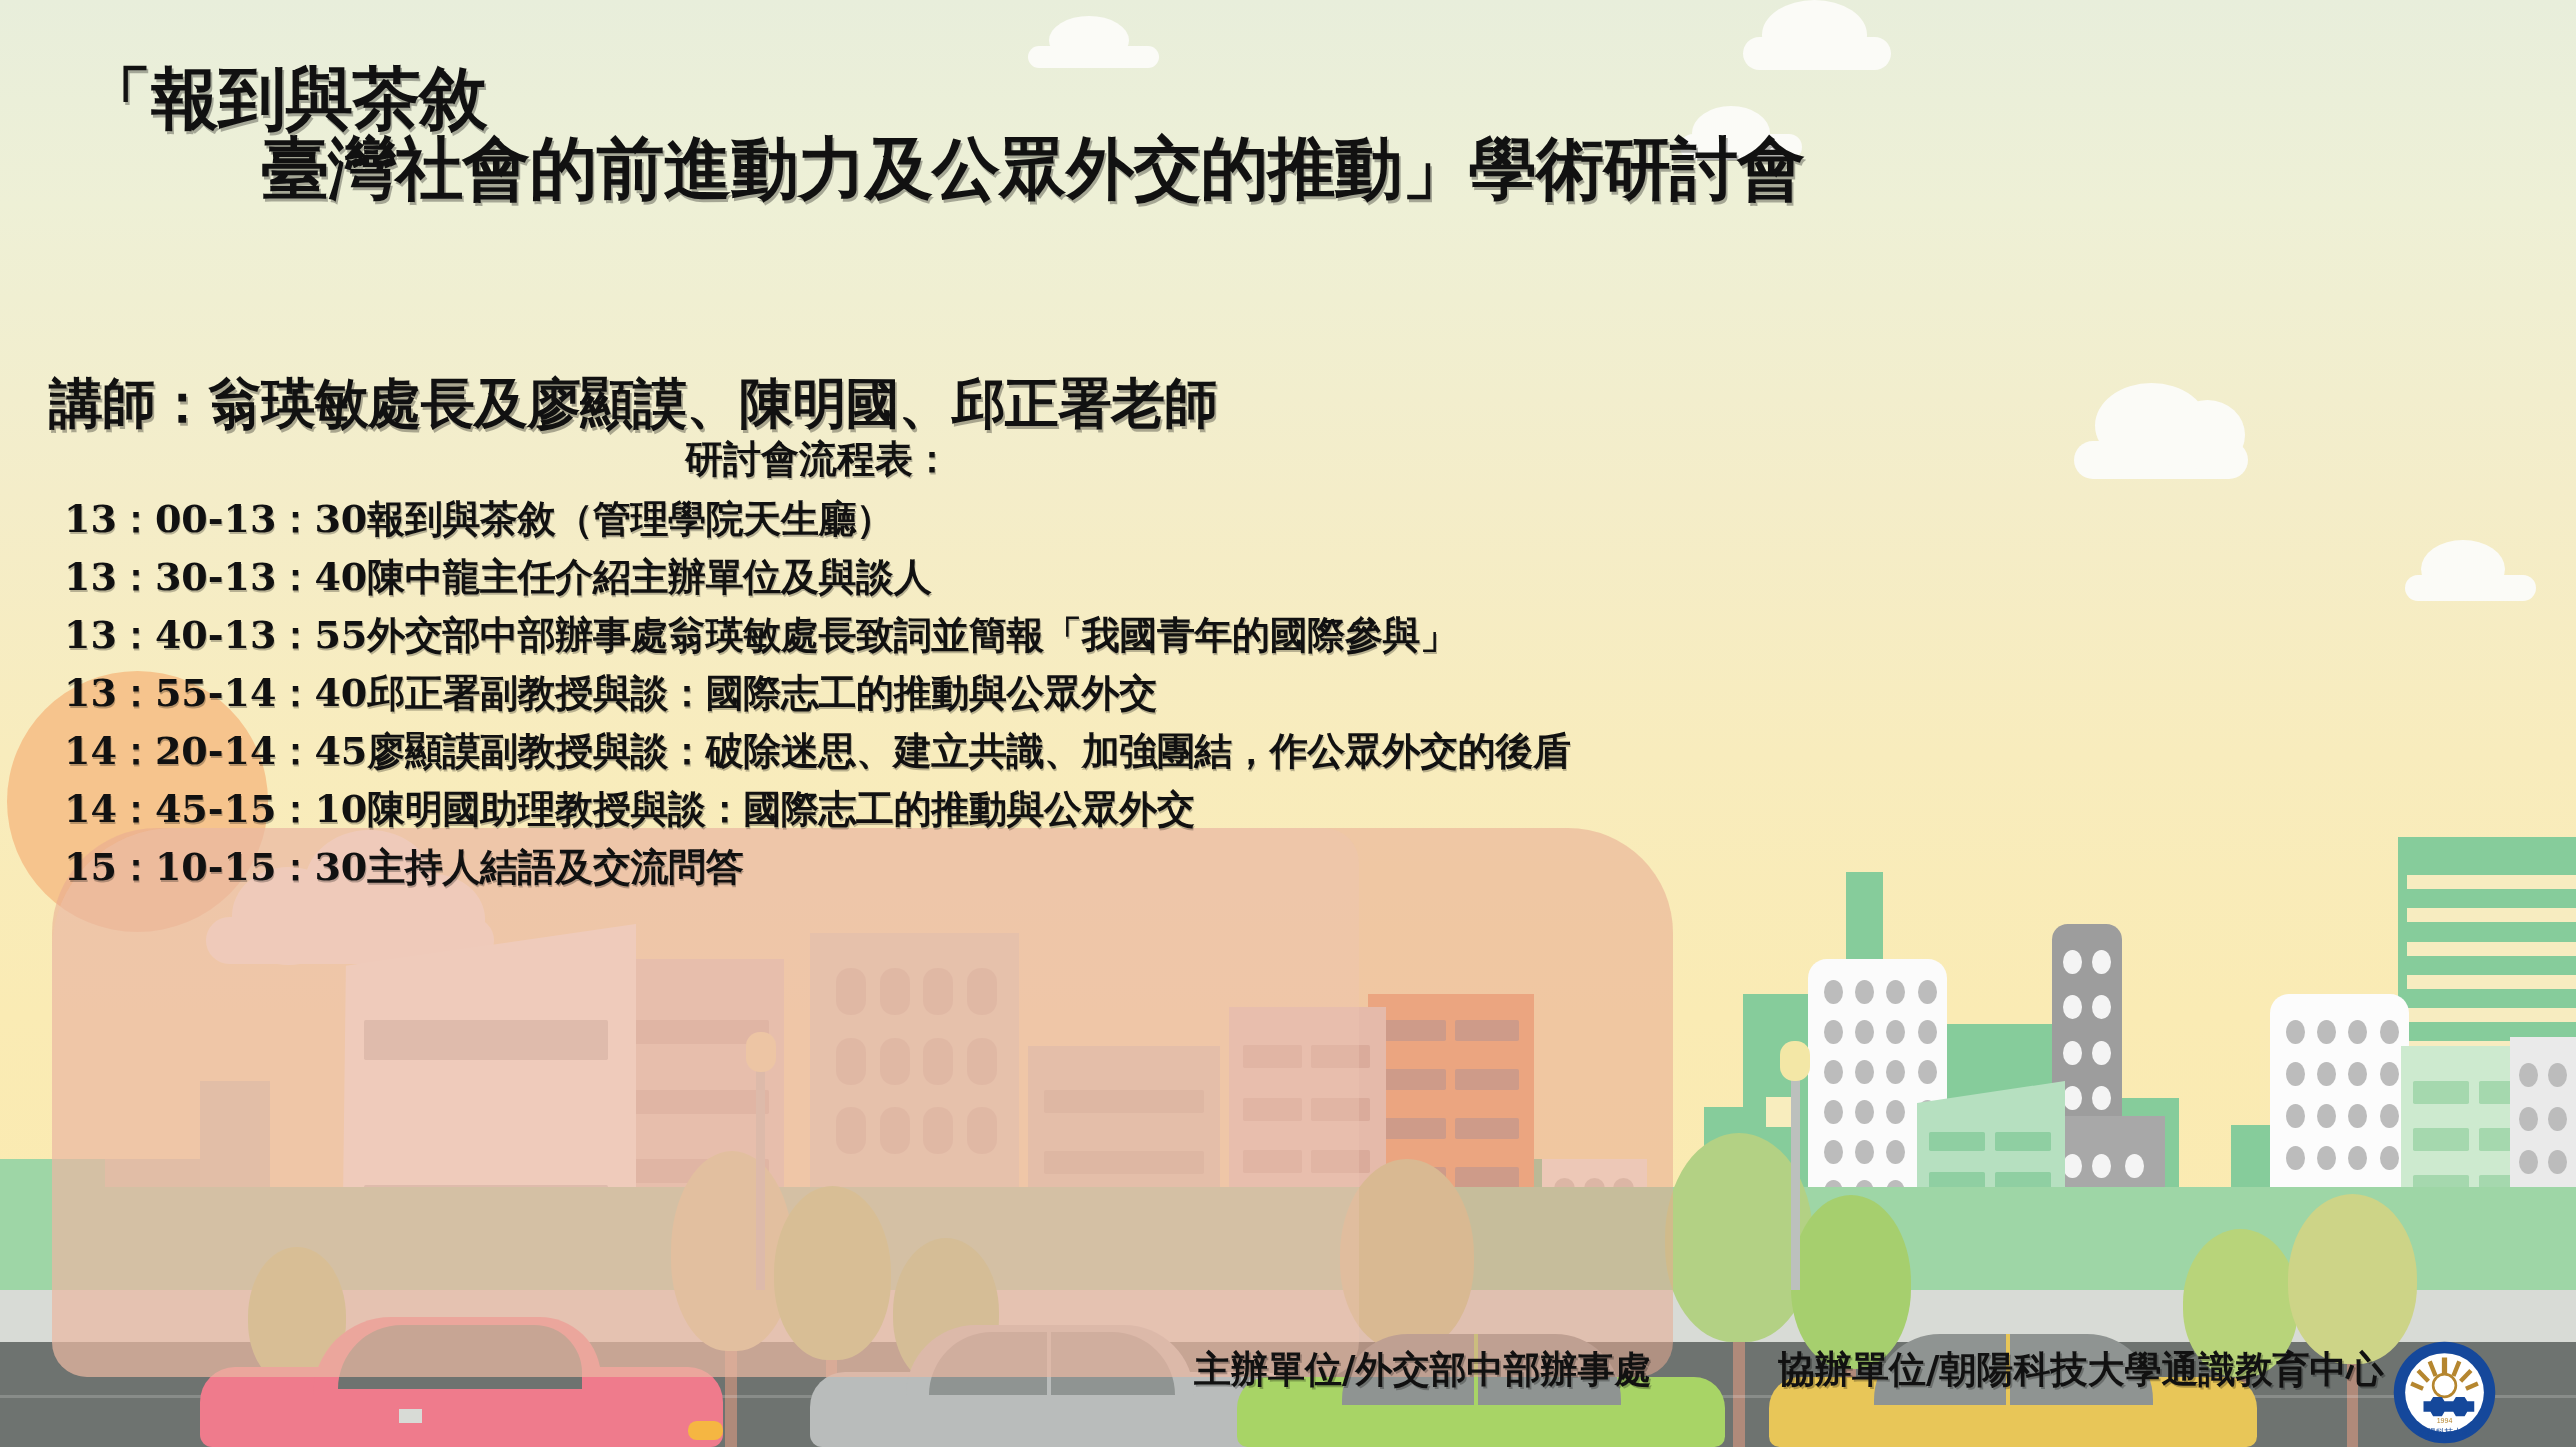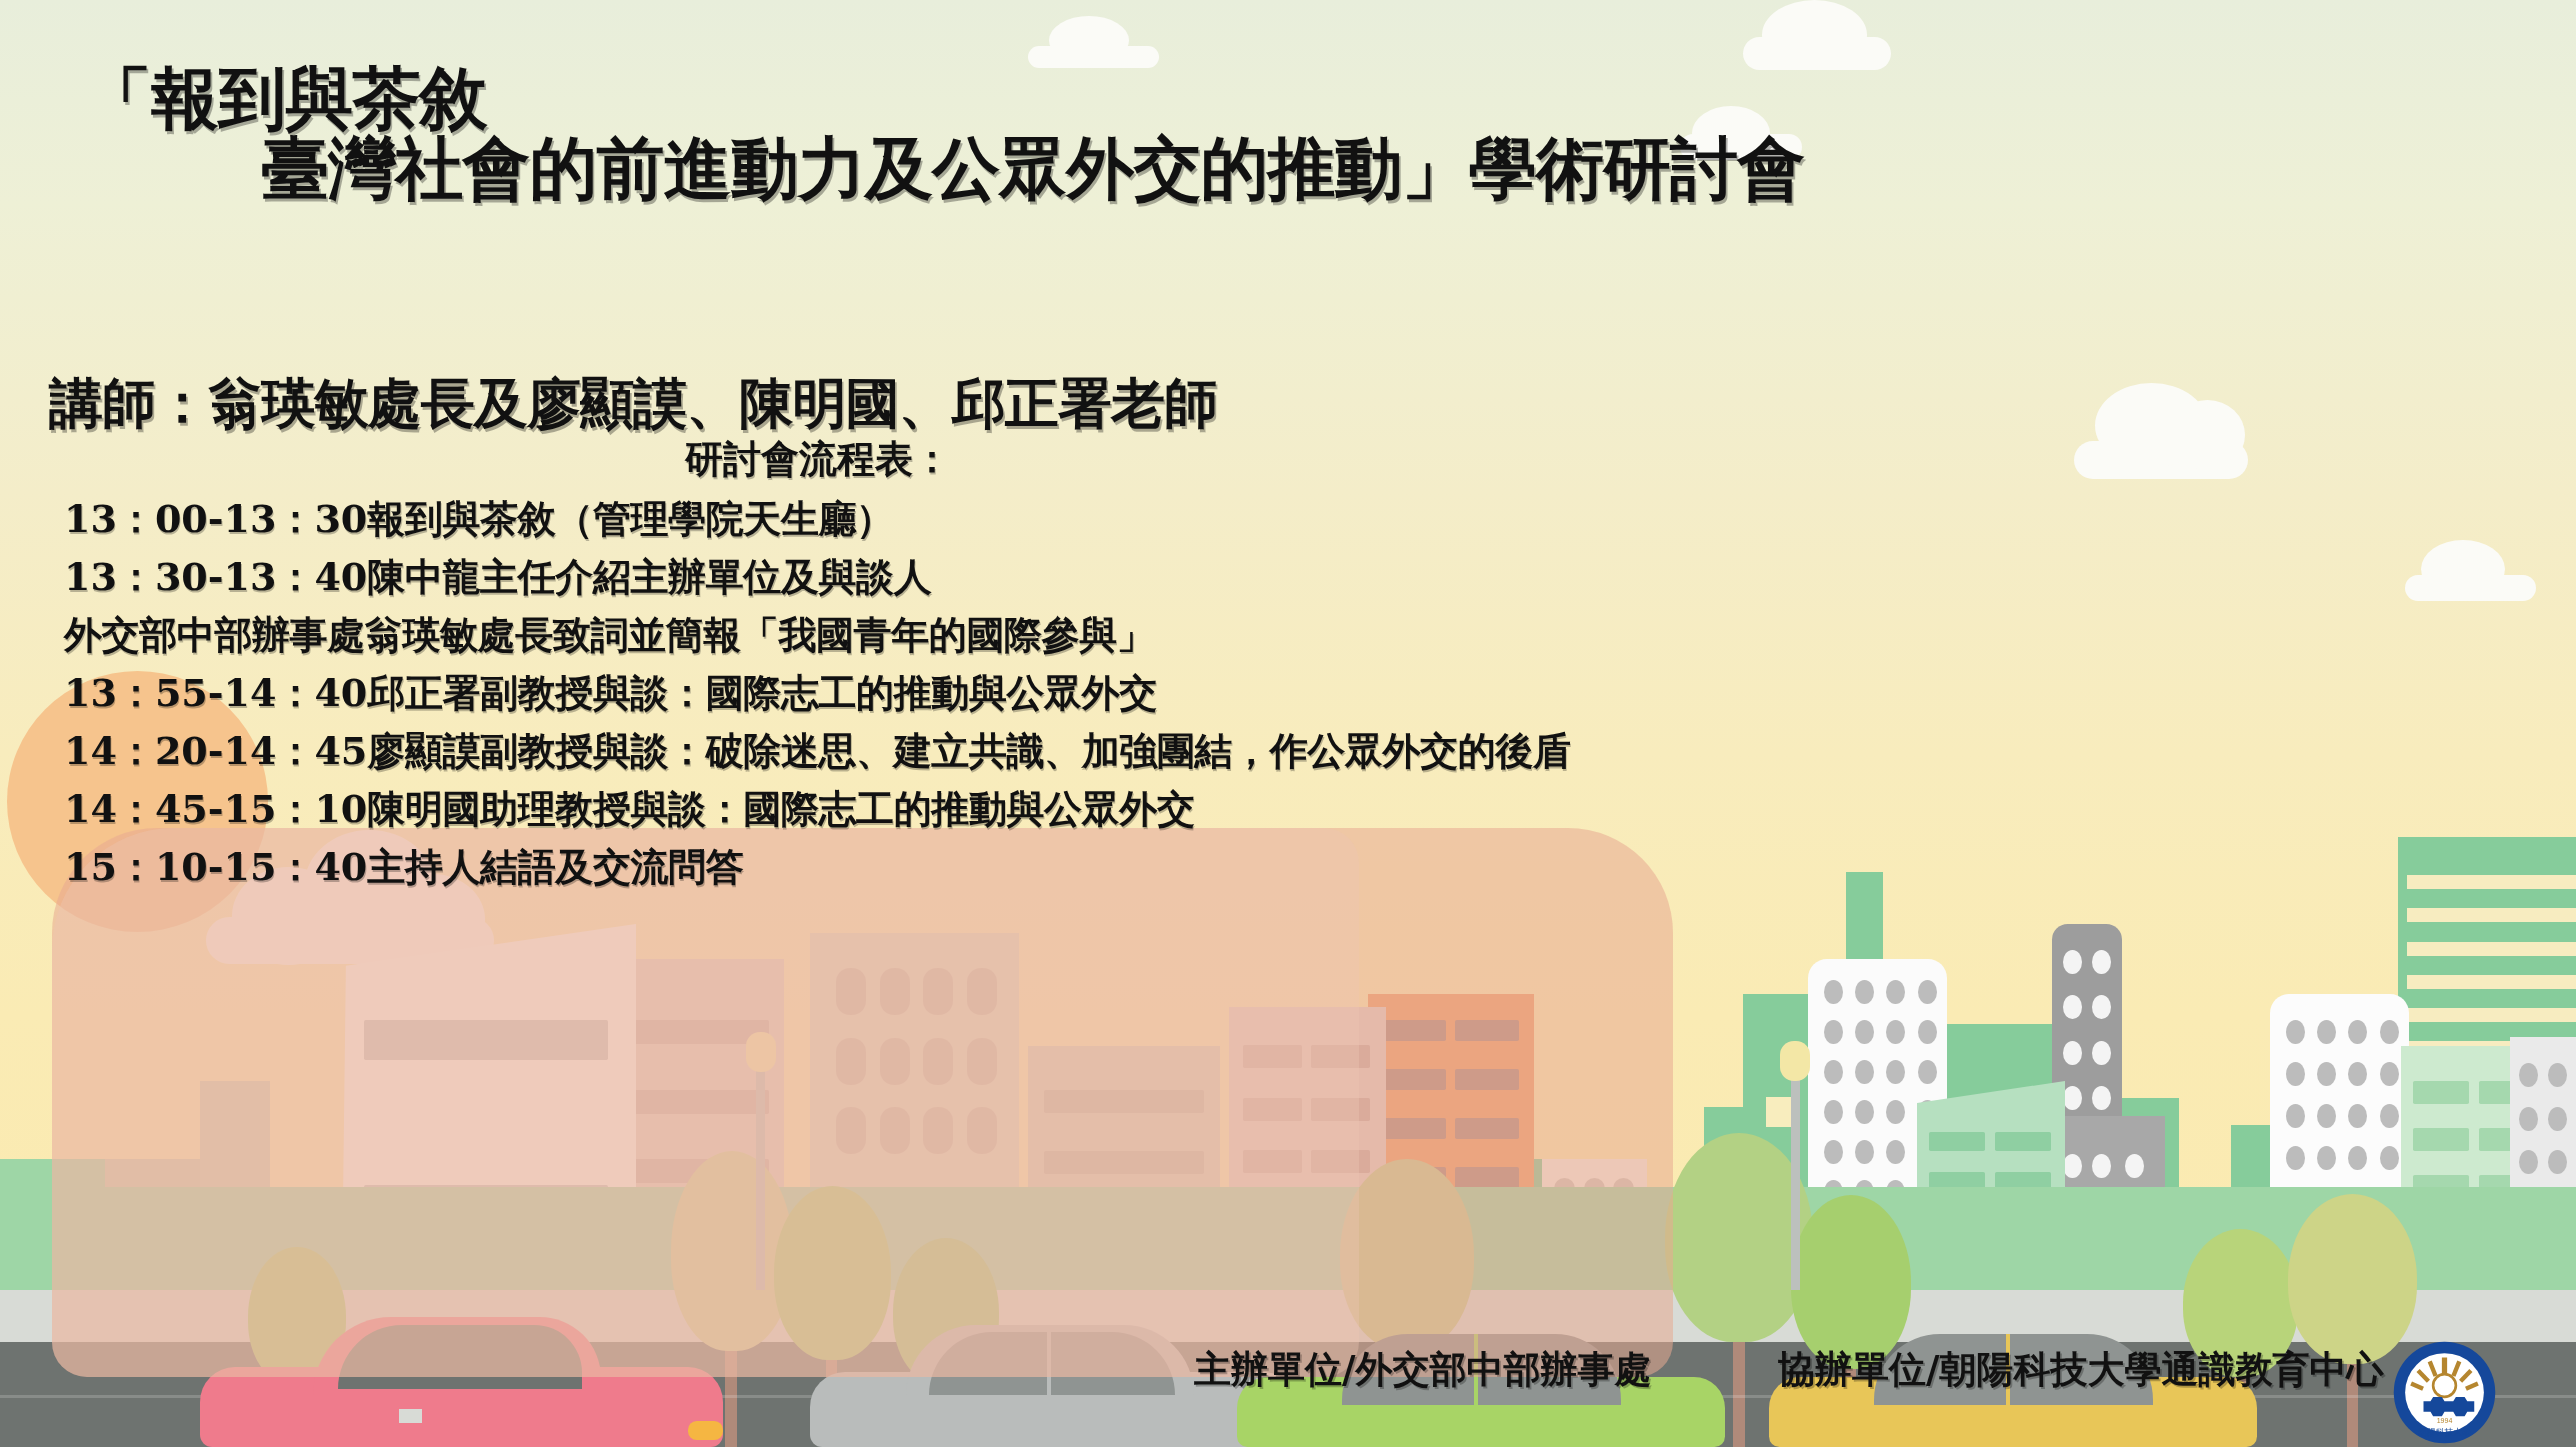--- a/index.html
+++ b/index.html
@@ -477,36 +477,37 @@
 
     <div class="row">
       <span class="t">13：00-13：30</span>
       <span class="d">報到與茶敘（管理學院天生廳）</span>
     </div>
     <div class="row">
       <span class="t">13：30-13：40</span>
       <span class="d">陳中龍主任介紹主辦單位及與談人</span>
     </div>
     <div class="row">
+      <span class="t">13：40-13：55</span>
       <span class="d">外交部中部辦事處翁瑛敏處長致詞並簡報「我國青年的國際參與」</span>
     </div>
     <div class="row">
       <span class="t">13：55-14：40</span>
       <span class="d">邱正署副教授與談：國際志工的推動與公眾外交</span>
     </div>
     <div class="row">
       <span class="t">14：20-14：45</span>
       <span class="d">廖顯謨副教授與談：破除迷思、建立共識、加強團結，作公眾外交的後盾</span>
     </div>
     <div class="row">
       <span class="t">14：45-15：10</span>
       <span class="d">陳明國助理教授與談：國際志工的推動與公眾外交</span>
     </div>
     <div class="row">
-      <span class="t">15：10-15：40</span>
+      <span class="t">15：10-15：30</span>
       <span class="d">主持人結語及交流問答</span>
     </div>
   </div>
 
   <div class="footer f-co">協辦單位/朝陽科技大學通識教育中心</div>
   <div class="footer f-main">主辦單位/外交部中部辦事處</div>
 
   <div class="logo">
     <svg viewBox="0 0 120 120" width="105" height="105" aria-hidden="true">
       <circle cx="60" cy="60" r="58" fill="#15489b"></circle>

